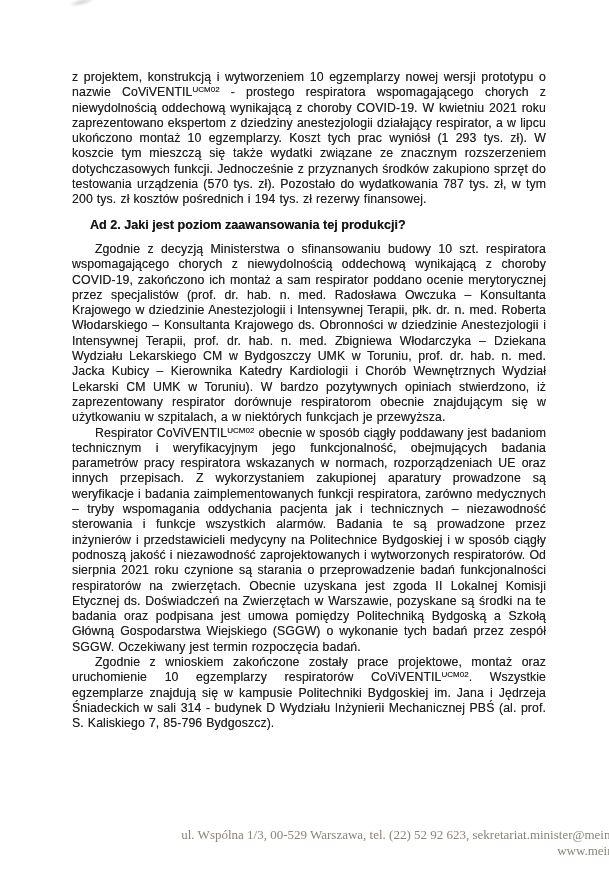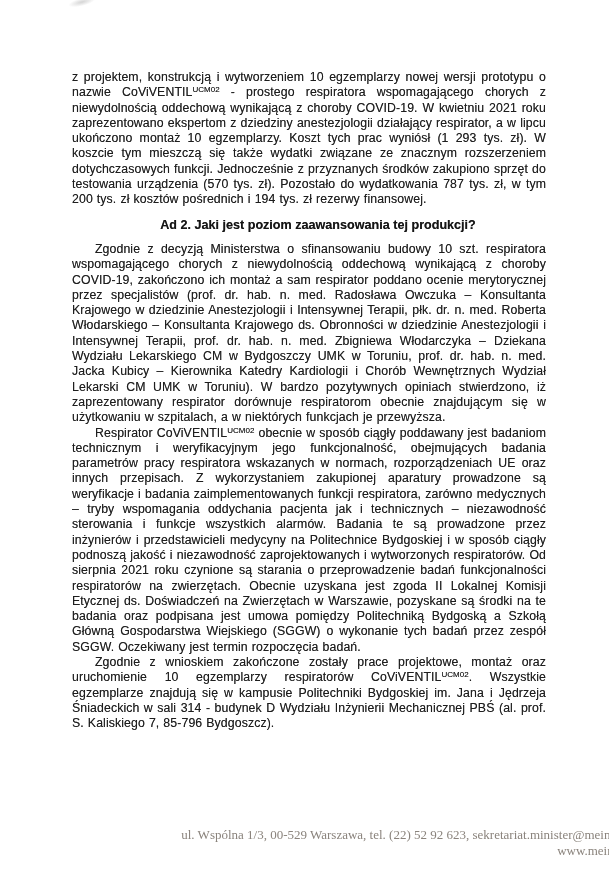--- a/index.html
+++ b/index.html
@@ -44,21 +44,20 @@
   .para.indent {
     text-indent: 23px;
   }
   .heading {
     margin: 10px 0 9px 18px;
     font-size: 12.6px;
     line-height: 15.3px;
     font-weight: bold;
     color: #151515;
     text-shadow: 0 0 0.4px rgba(0,0,0,0.6);
-    text-align: center;
   }
   sup.ucm {
     font-size: 8px;
     line-height: 0;
     vertical-align: 4.5px;
     letter-spacing: 0;
   }
   .footer {
     position: absolute;
     left: 0;

